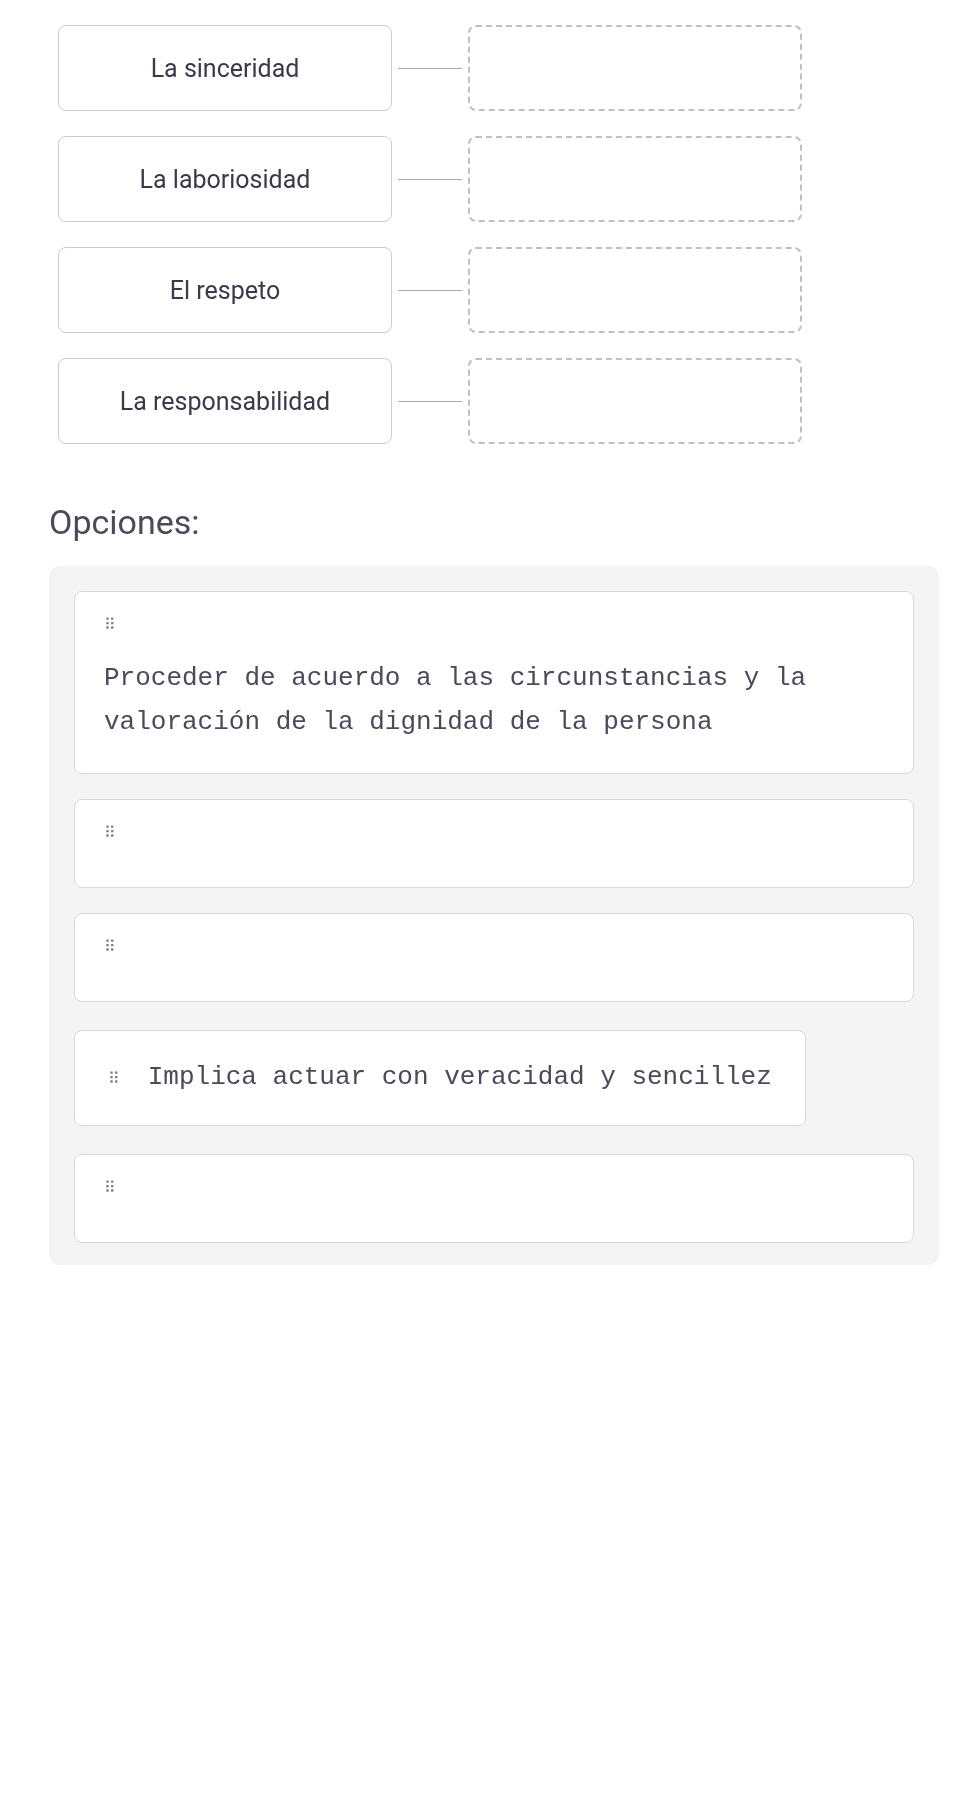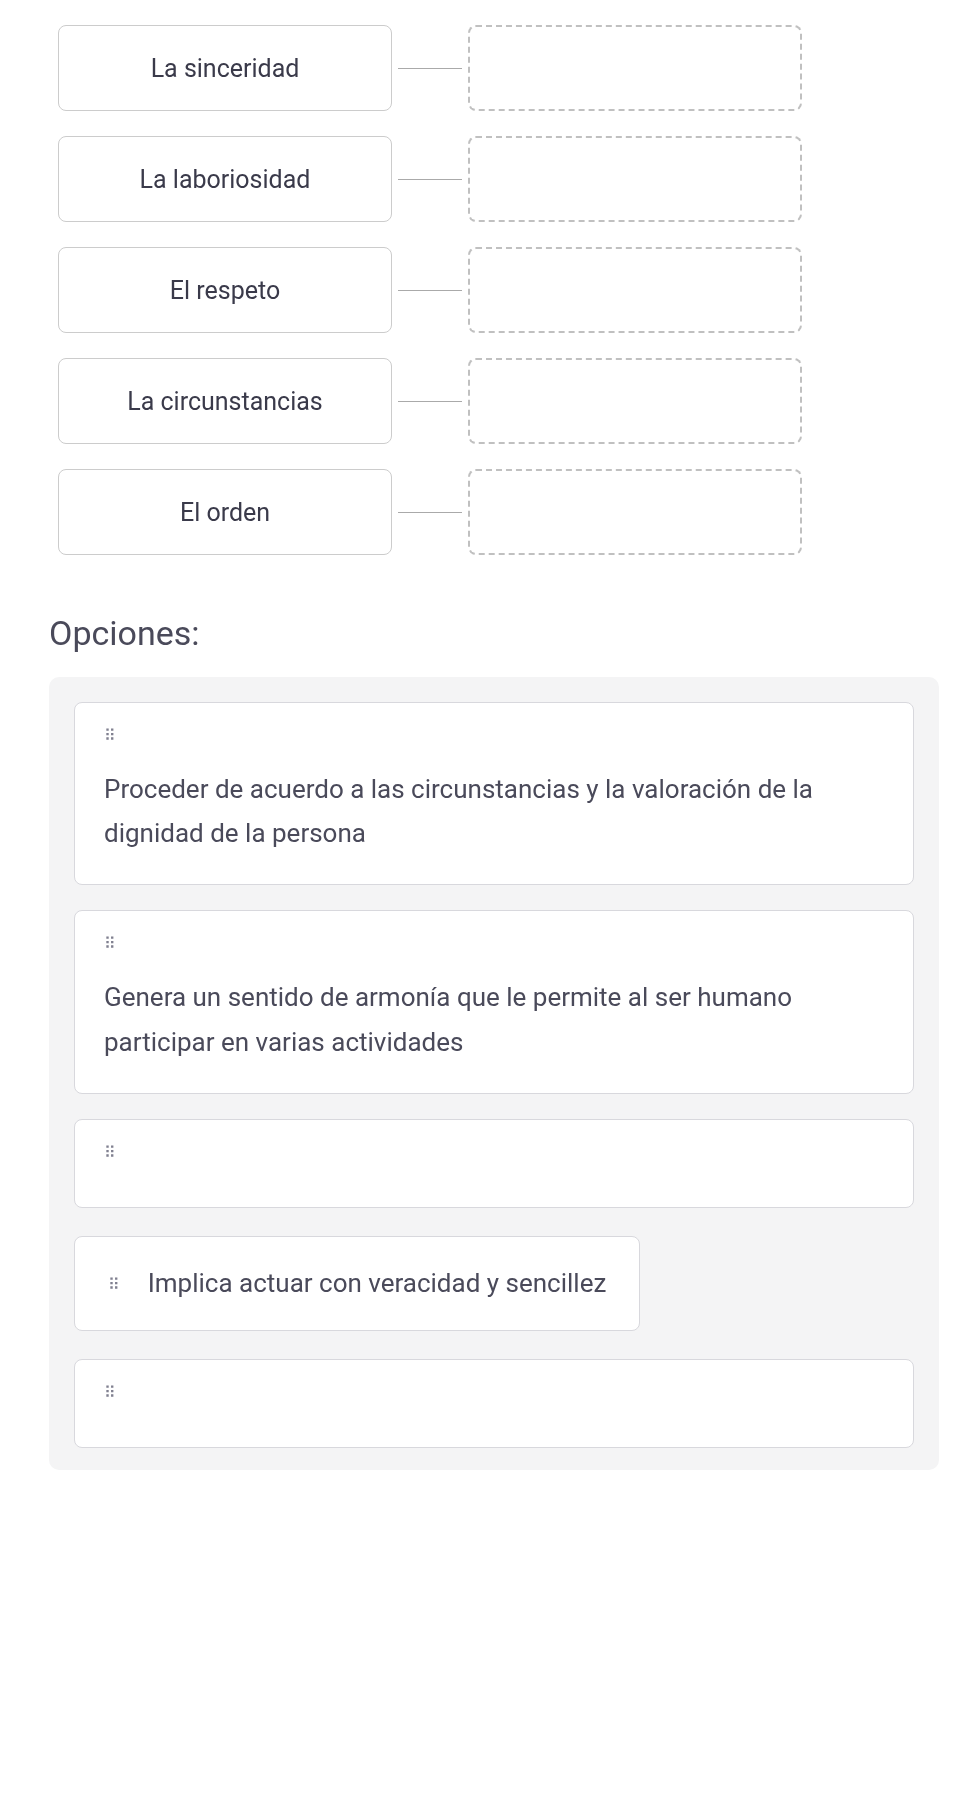--- a/index.html
+++ b/index.html
@@ -85,20 +85,21 @@
       letter-spacing: -2px;
       line-height: 1;
     }
     .option-card.inline-card .drag-handle {
       margin-bottom: 0;
     }
     .option-text {
       font-size: 26px;
       color: #4a4a5a;
       line-height: 1.7;
+      font-family: Liberation Mono, monospace;
     }
     .option-card.inline-card .option-text {
       line-height: 1.2;
     }
   </style>
 </head>
 <body>
 
 <div class="container">
   <div class="match-section">
@@ -118,44 +119,36 @@
     </div>
     <div class="match-row">
       <div class="match-label">
           <span>El respeto</span>
         </div>
       <div class="connector"></div>
       <div class="drop-zone"></div>
     </div>
     <div class="match-row">
       <div class="match-label">
-          <span>La circunstancias</span>
-        </div>
-      <div class="connector"></div>
-      <div class="drop-zone"></div>
-    </div>
-    <div class="match-row">
-      <div class="match-label">
-          <span>El orden</span>
+          <span>La responsabilidad</span>
         </div>
       <div class="connector"></div>
       <div class="drop-zone"></div>
     </div>
   </div>
 
   <div class="options-title">Opciones:</div>
 
   <div class="options-container">
     <div class="option-card">
       <span class="drag-handle">⠿</span>
       <div class="option-text">Proceder de acuerdo a las circunstancias y la valoración de la dignidad de la persona</div>
     </div>
     <div class="option-card">
       <span class="drag-handle">⠿</span>
-      <div class="option-text">Genera un sentido de armonía que le permite al ser humano participar en varias actividades</div>
     </div>
     <div class="option-card">
       <span class="drag-handle">⠿</span>
     </div>
     <div class="option-card inline-card">
       <span class="drag-handle">⠿</span>
       <div class="option-text">Implica actuar con veracidad y sencillez</div>
     </div>
     <div class="option-card">
       <span class="drag-handle">⠿</span>

